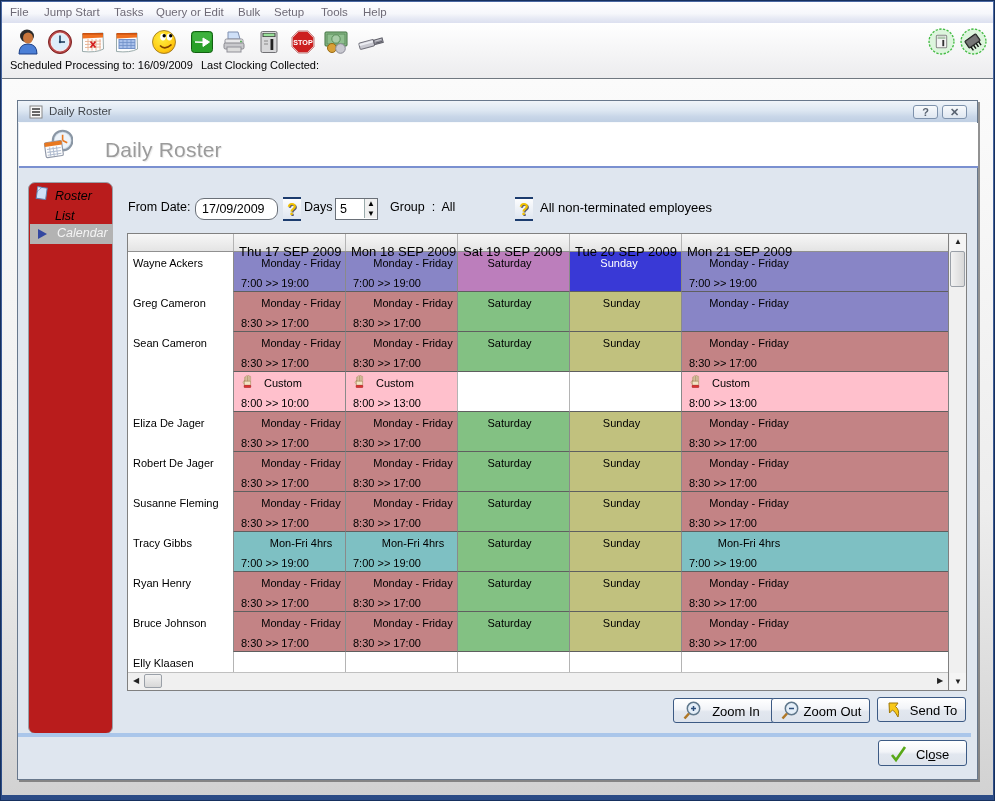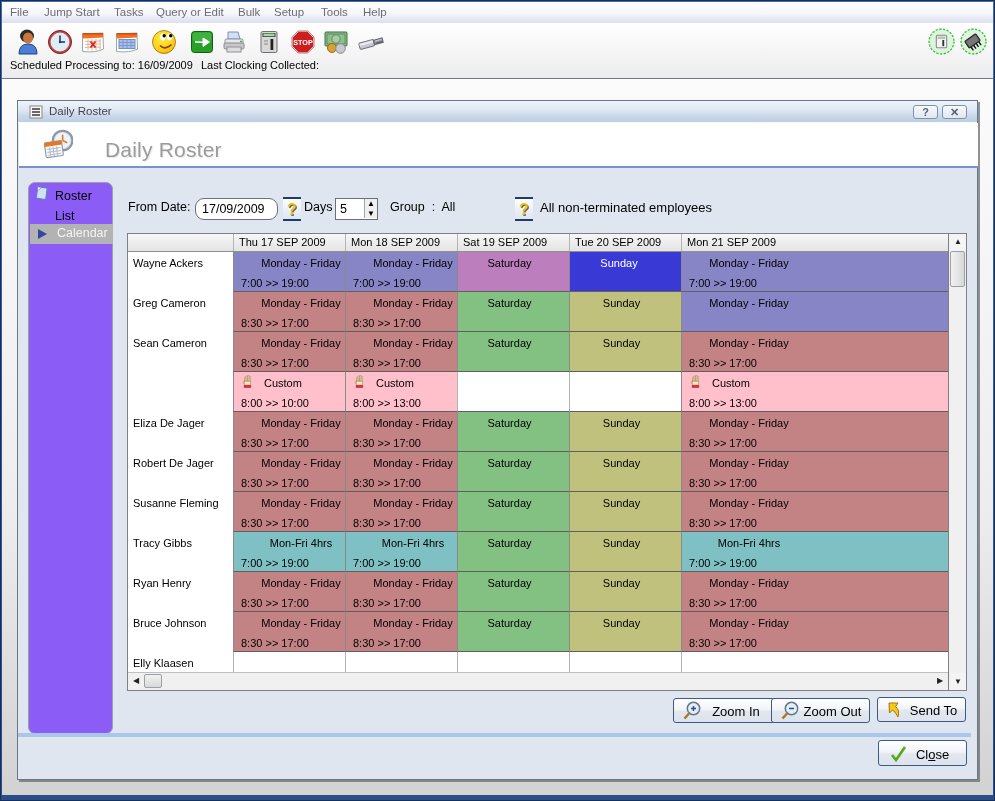--- a/index.html
+++ b/index.html
@@ -32,22 +32,22 @@
   background:linear-gradient(#f0f4f9 0%,#dde7f2 45%,#c8d6e8 75%,#bfcfe3 100%); border-bottom:1px solid #f8fafc; }
 #titletext { position:absolute; left:31px; top:4px; font-size:11.5px; color:#42464c; }
 .tbtn { position:absolute; top:4px; width:25px; height:14px; border:1px solid #7e92ac; border-radius:3px;
   background:linear-gradient(#f8fafc,#dfe7f1); color:#5a6472; font-size:11px; font-weight:bold; text-align:center; line-height:12px; }
 #hdr { position:absolute; left:1px; top:22px; width:959px; height:43px; background:#fff; }
 #bigtitle { position:absolute; left:86px; top:15px; font-size:21px; color:#9b9b9b; letter-spacing:0.2px;
   text-shadow:1px 1px 1px #e8e8e8; }
 #bluerule { position:absolute; left:1px; top:65px; width:959px; height:2px; background:#7a90d0; }
 
 
-#sidebar { position:absolute; left:10px; top:81px; width:85px; height:552px; background:#8b5cf6;
-  border:1px solid #9aa0a8; border-radius:7px; }
+#sidebar { position:absolute; left:10px; top:81px; width:85px; height:552px; background:#b91c1c;
+  border:1px solid #9aa0a8; border-radius:7px;font-style:italic; }
 #sb-roster { position:absolute; left:26px; top:3px; font-size:12.5px; color:#000; line-height:20px; }
 #sb-cal { position:absolute; left:1px; top:41px; width:83px; height:20px; background:#b3b3b3; }
 #sb-cal .txt { position:absolute; left:27px; top:2px; font-size:12.5px; color:#f4f4f4; }
 #sb-cal .arr { position:absolute; left:8px; top:5px; width:0; height:0; border-left:9px solid #3347a0; border-top:5px solid transparent; border-bottom:5px solid transparent; }
 
 
 .flabel { position:absolute; font-size:12.5px; color:#000; }
 #datebox { position:absolute; left:177px; top:97px; width:83px; height:22px; background:#fff;
   border:1.5px solid #6a7078; border-radius:9px; font-size:12.5px; color:#000; line-height:20px; padding-left:6px; }
 .qmark { position:absolute; width:18px; height:24px; font-size:16px; font-weight:bold; color:#f0c000;
@@ -56,22 +56,22 @@
 .qmark u { text-decoration:none; }
 #spin { position:absolute; left:317px; top:97px; width:43px; height:22px; background:#fff; border:1.5px solid #6a7078; }
 #spin .val { position:absolute; left:4px; top:3px; font-size:12.5px; }
 #spin .btns { position:absolute; right:0; top:0; width:13px; height:19px; background:#f0f0f0; border-left:1px solid #9aa; }
 #spin .btns div { position:absolute; left:0; width:100%; height:9px; font-size:8px; text-align:center; color:#000; line-height:9px; }
 
 
 #grid { position:absolute; left:109px; top:132px; width:840px; height:458px; background:#fff; border:1px solid #808080; }
 #ghead { position:absolute; left:0; top:0; width:838px; height:18px;
   background:linear-gradient(#f7f7f7,#e4e4e4); border-bottom:1px solid #909090; }
-.hcell { position:absolute; top:0; height:17px; border-left:1px solid #b4b4b4; font-size:11px; color:#000;
-  padding:2px 0 0 5px; }
+.hcell { position:absolute; top:0; height:17px; border-left:1px solid #b4b4b4; font-size:13px; color:#000;
+  padding:10px 0 0 5px; }
 #gbody { position:absolute; left:0; top:0; width:820px; height:438px; overflow:hidden; }
 .row { position:absolute; left:0; width:820px; height:40px; }
 .namec { position:absolute; left:0; top:0; width:105px; height:40px; background:#fff; font-size:11px; color:#000; padding:5px 0 0 5px; }
 .cell { position:absolute; top:0; height:40px; border-bottom:1px solid #5f5f5f; border-left:1px solid #8a8a8a; font-size:11px; color:#000; }
 .l1c { position:absolute; top:5px; left:0; text-align:center; }
 .l1 { position:absolute; top:5px; }
 .l2 { position:absolute; top:25px; left:7px; }
 .handico { position:absolute; left:8px; top:3px; width:12px; height:14px; }
 
 

